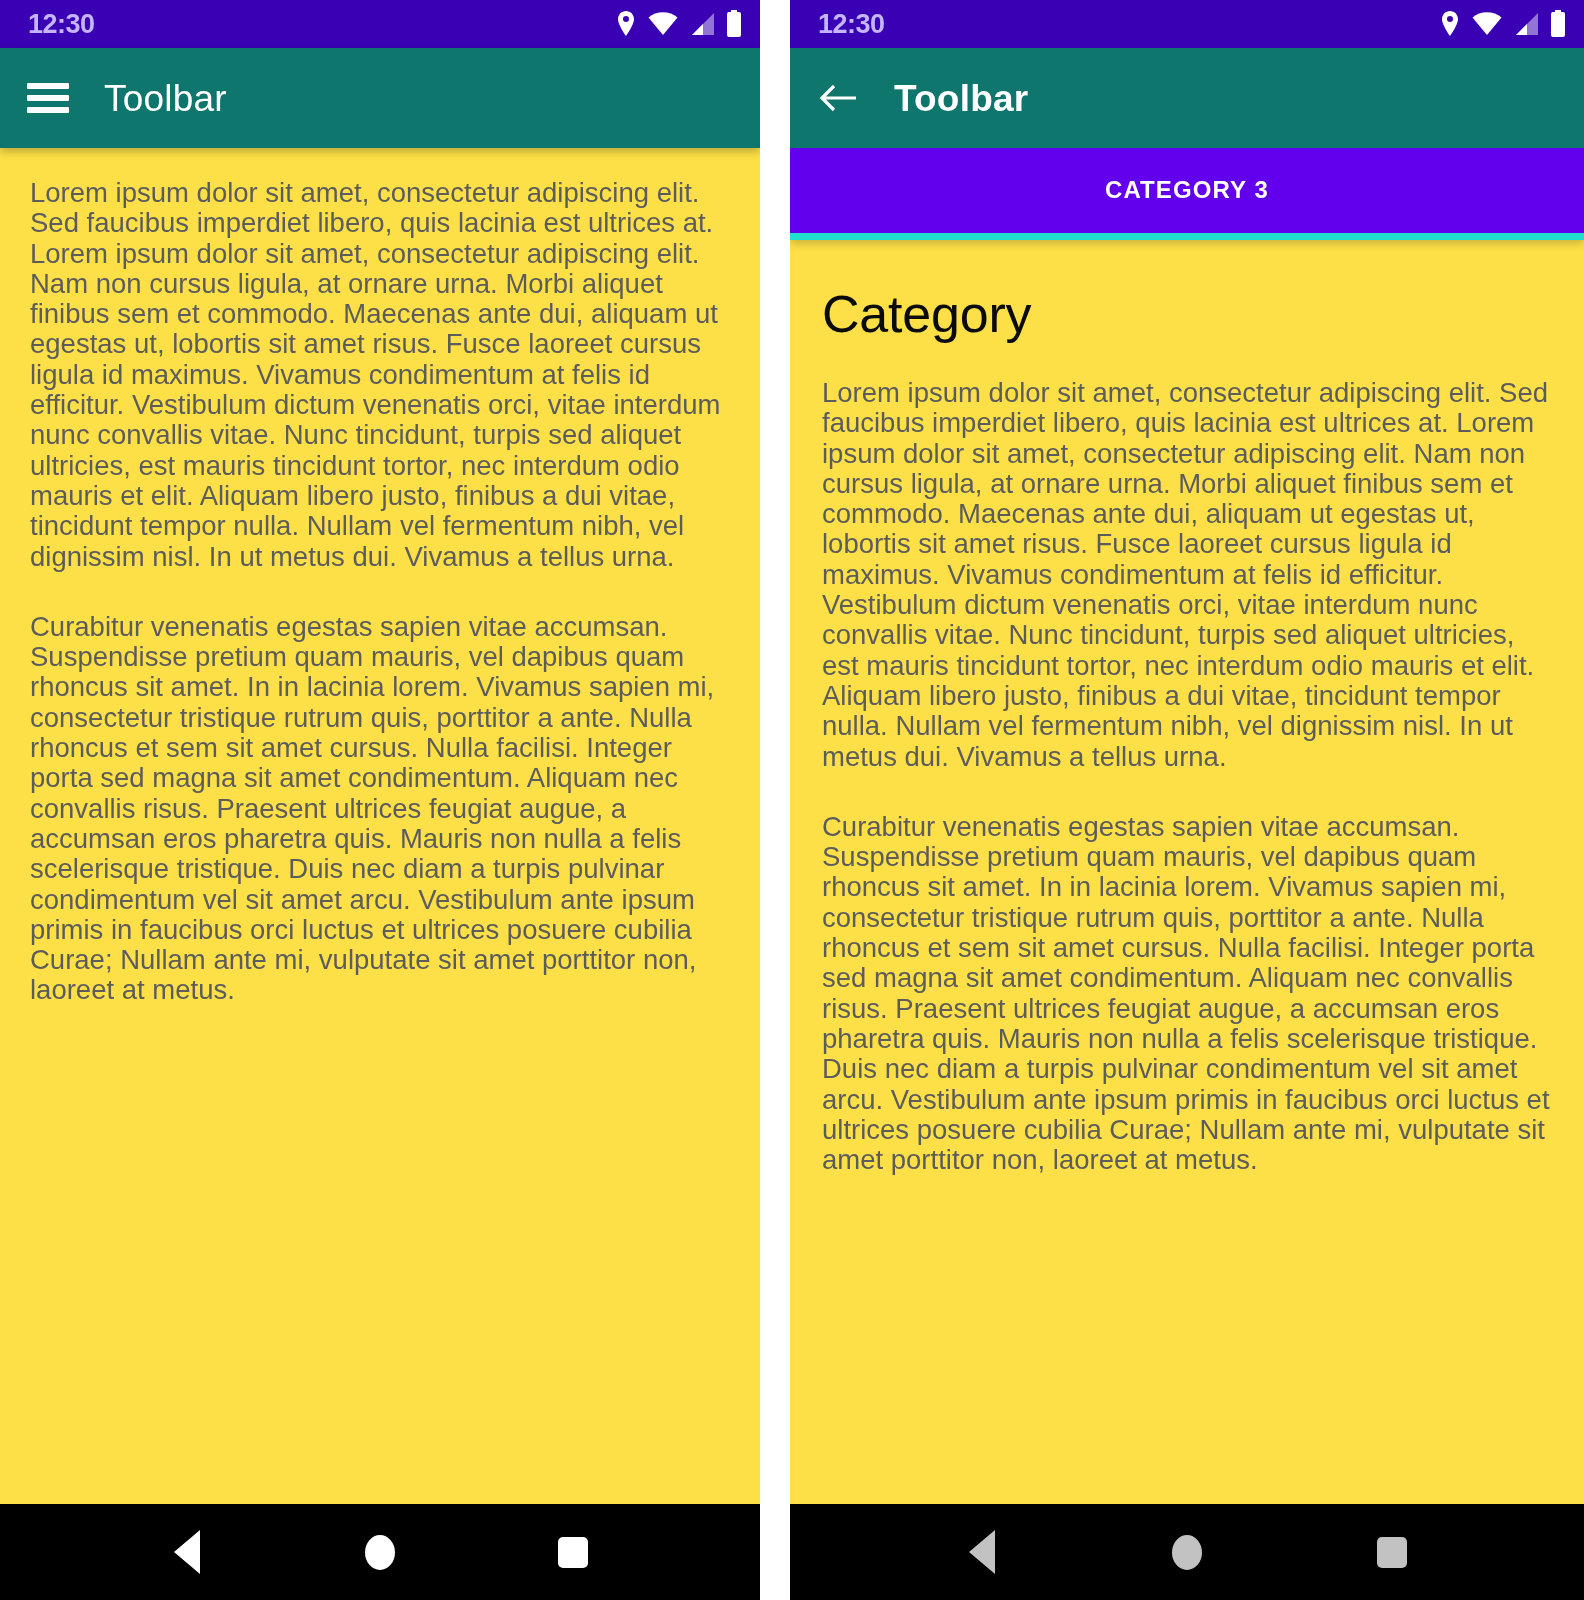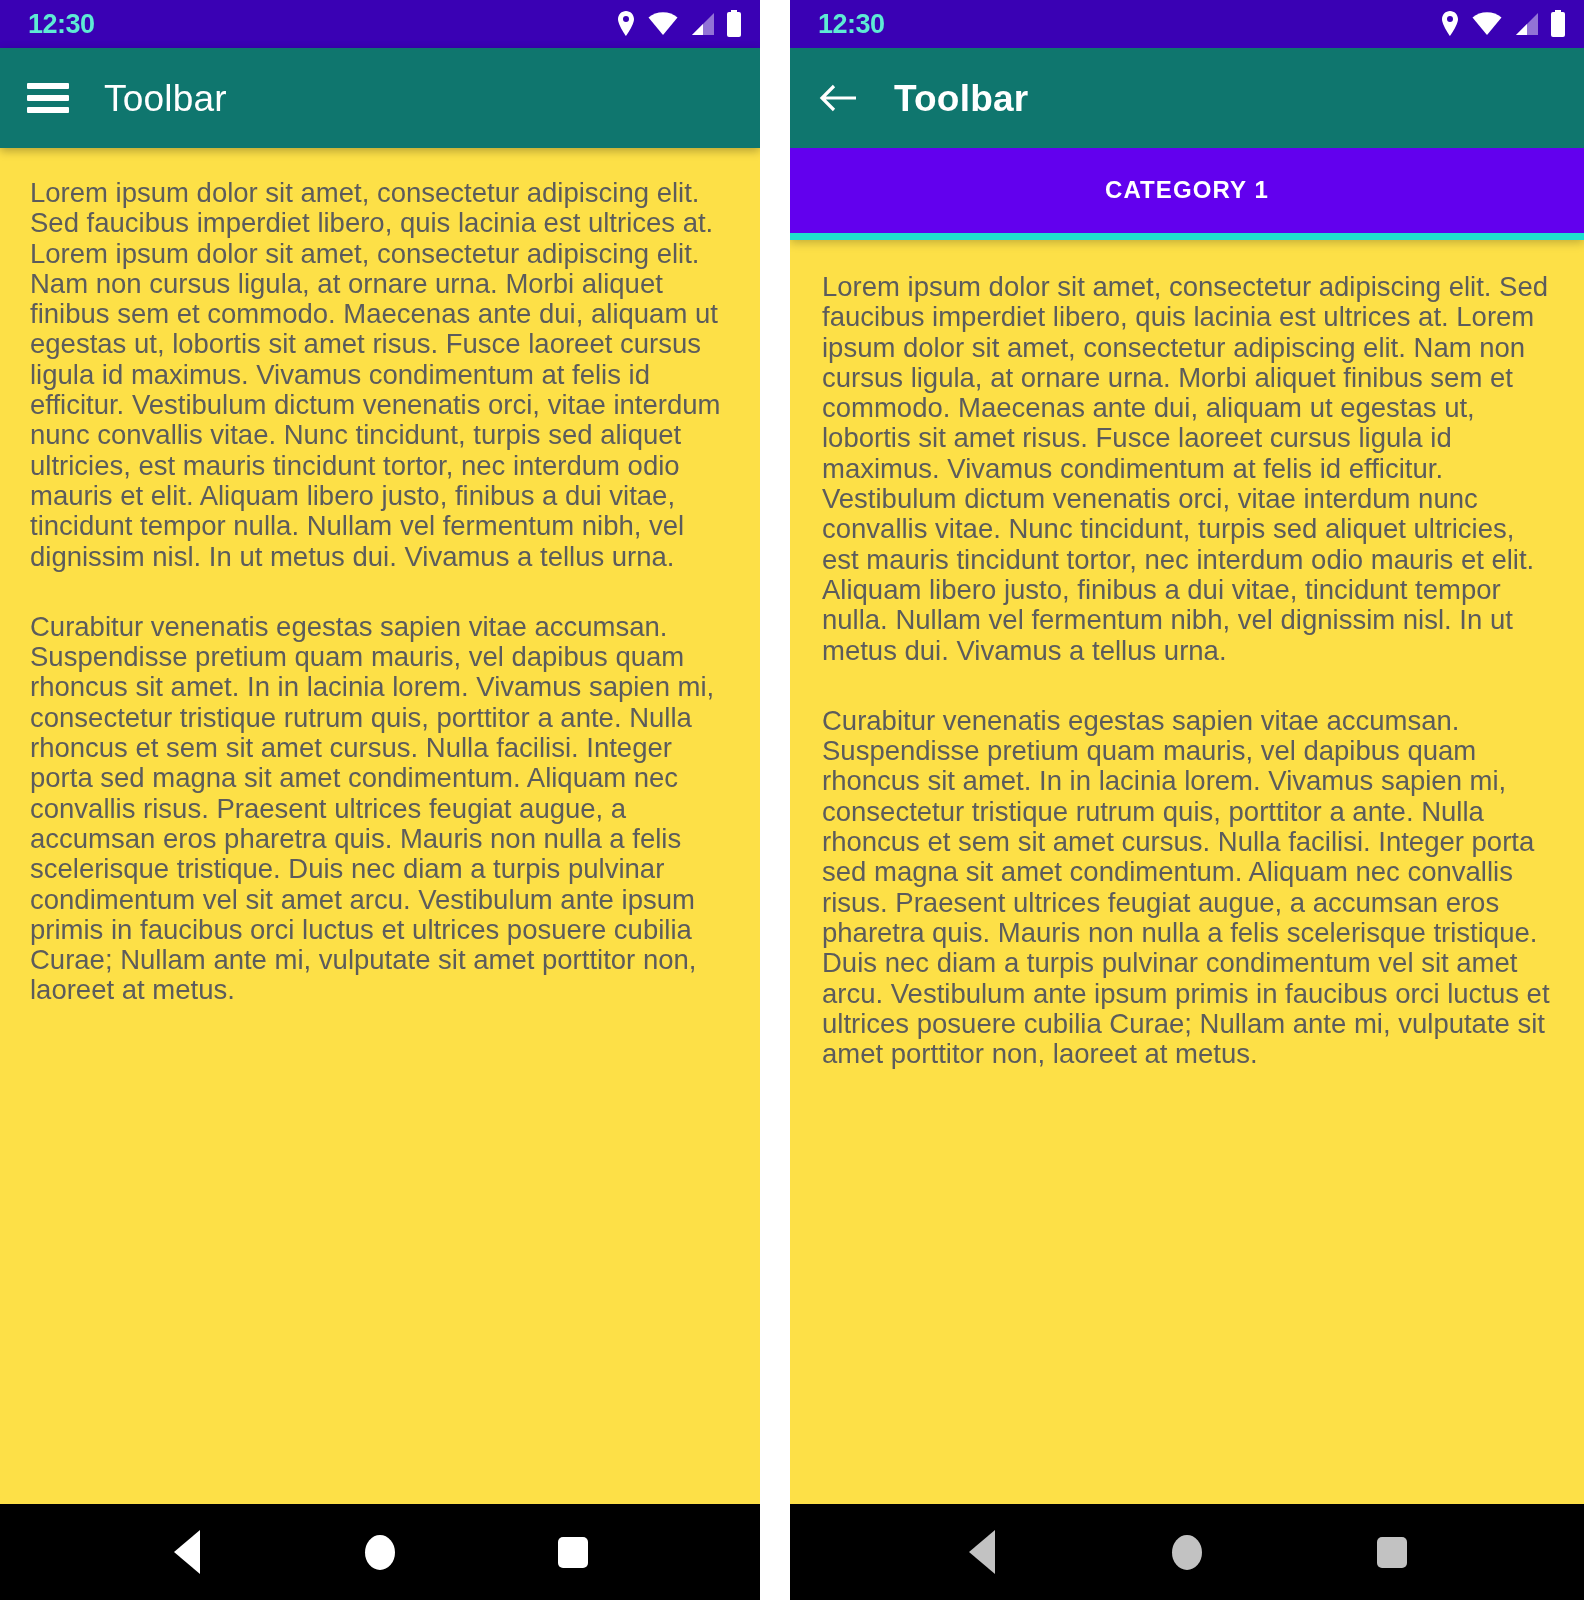--- a/index.html
+++ b/index.html
@@ -32,21 +32,21 @@
   .phone--right { width: 794px; }
 
   
   .statusbar {
     height: 48px;
     flex: 0 0 48px;
     background: #3a01b4;
     display: flex;
     align-items: center;
     padding: 0 18px 0 28px;
-    color: #5eead4;
+    color: #c4b5fd;
   }
   .statusbar .clock {
     font-size: 27px;
     font-weight: bold;
     letter-spacing: -0.5px;
     line-height: 1;
   }
   .statusbar .spacer { flex: 1 1 auto; }
   .status-icons {
     display: flex;
@@ -300,24 +300,25 @@
         <span class="back-arrow">
           <svg viewBox="0 0 40 40">
               <path d="M38 20H4M16 8L4 20l12 12" fill="none" stroke="#fff" stroke-width="3.2" stroke-linecap="butt" stroke-linejoin="miter"></path>
             </svg>
         </span>
       </div>
       <div class="toolbar-title toolbar-title--bold">Toolbar</div>
     </div>
 
     <div class="tabbar">
-      <div class="tab is-active">CATEGORY 1</div>
+      <div class="tab is-active">CATEGORY 3</div>
     </div>
 
     <div class="content content--right">
+      <h1 class="page-heading">Category</h1>
       <p class="para para--first">Lorem ipsum dolor sit amet, consectetur adipiscing elit. Sed faucibus imperdiet libero, quis lacinia est ultrices at. Lorem ipsum dolor sit amet, consectetur adipiscing elit. Nam non cursus ligula, at ornare urna. Morbi aliquet finibus sem et commodo. Maecenas ante dui, aliquam ut egestas ut, lobortis sit amet risus. Fusce laoreet cursus ligula id maximus. Vivamus condimentum at felis id efficitur. Vestibulum dictum venenatis orci, vitae interdum nunc convallis vitae. Nunc tincidunt, turpis sed aliquet ultricies, est mauris tincidunt tortor, nec interdum odio mauris et elit. Aliquam libero justo, finibus a dui vitae, tincidunt tempor nulla. Nullam vel fermentum nibh, vel dignissim nisl. In ut metus dui. Vivamus a tellus urna.</p>
       <p class="para">Curabitur venenatis egestas sapien vitae accumsan. Suspendisse pretium quam mauris, vel dapibus quam rhoncus sit amet. In in lacinia lorem. Vivamus sapien mi, consectetur tristique rutrum quis, porttitor a ante. Nulla rhoncus et sem sit amet cursus. Nulla facilisi. Integer porta sed magna sit amet condimentum. Aliquam nec convallis risus. Praesent ultrices feugiat augue, a accumsan eros pharetra quis. Mauris non nulla a felis scelerisque tristique. Duis nec diam a turpis pulvinar condimentum vel sit amet arcu. Vestibulum ante ipsum primis in faucibus orci luctus et ultrices posuere cubilia Curae; Nullam ante mi, vulputate sit amet porttitor non, laoreet at metus.</p>
     </div>
 
     <div class="navbar navbar--dim">
       <div class="nav-item">
         <span class="tri"></span>
       </div>
       <div class="nav-item">
         <span class="circ"></span>

